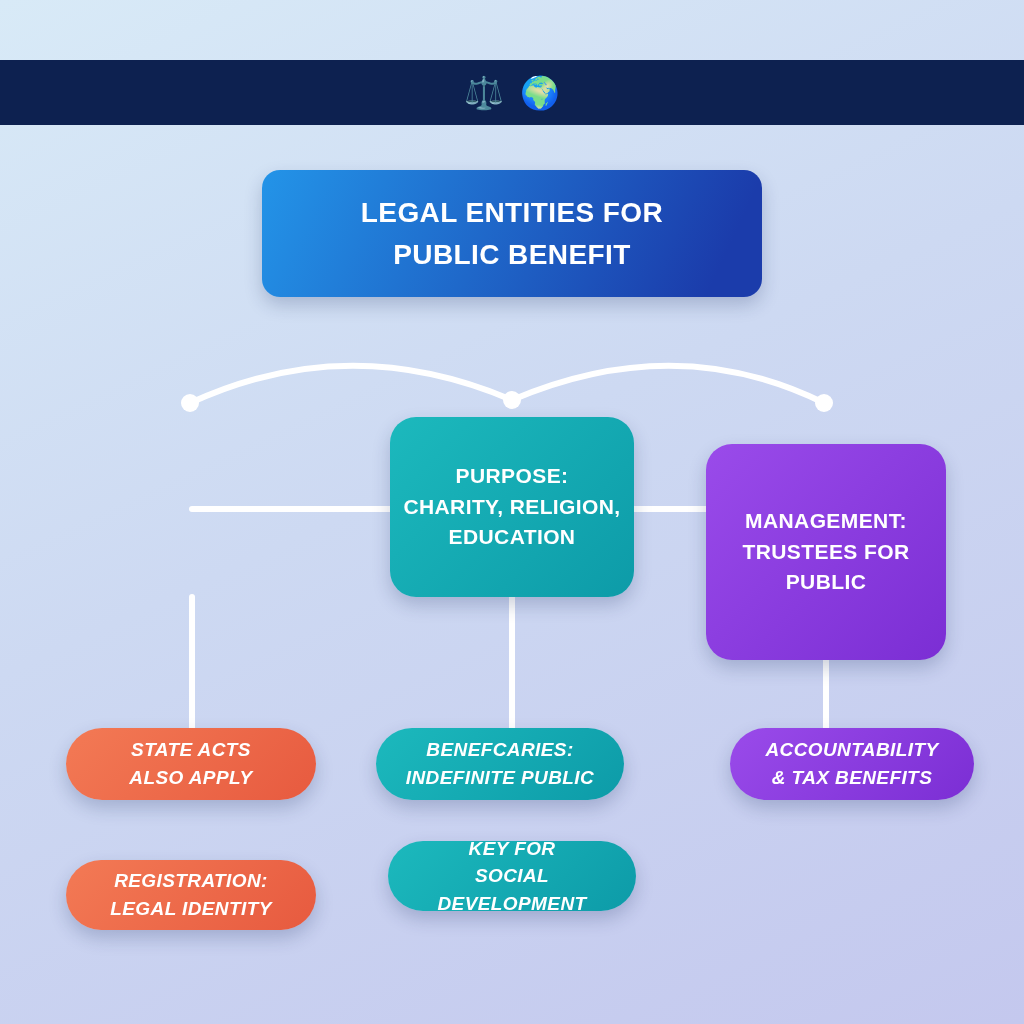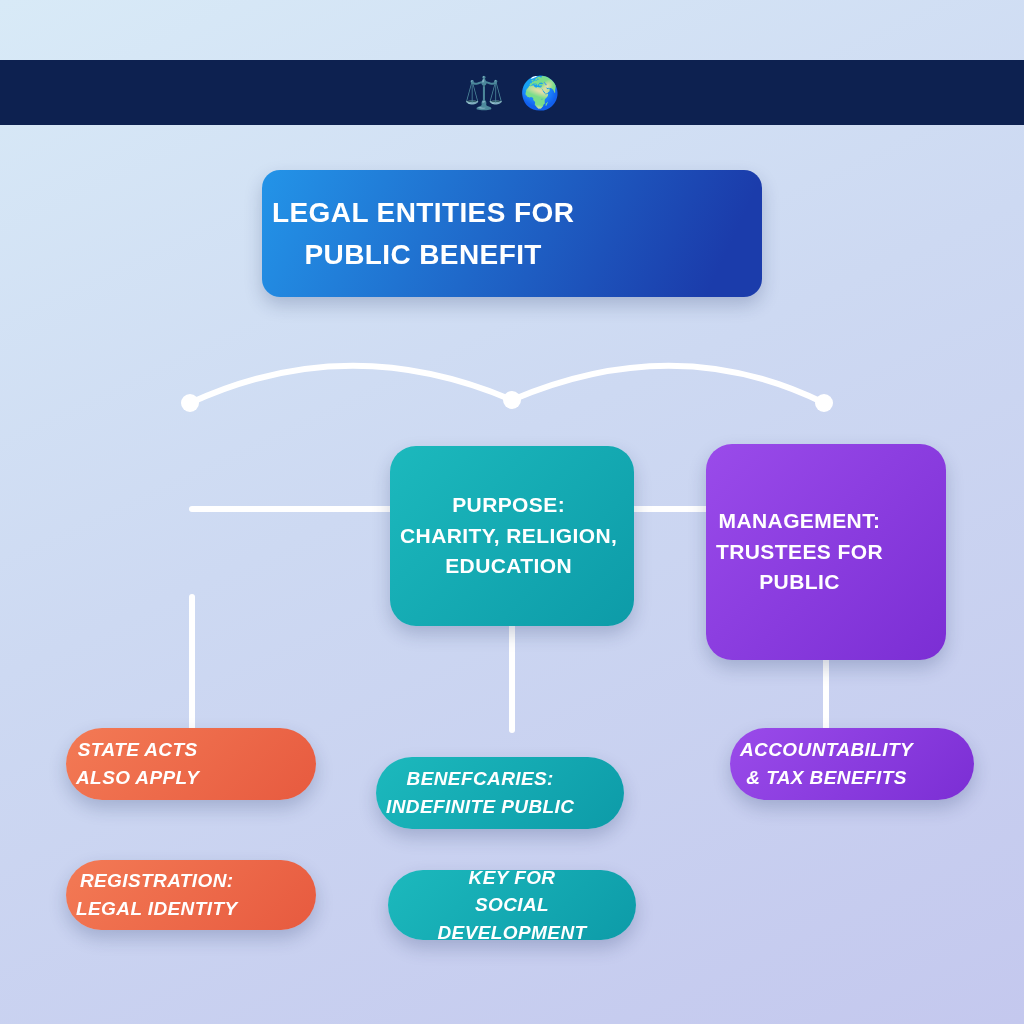--- a/index.html
+++ b/index.html
@@ -51,21 +51,21 @@
     stroke-linecap: round;
   }
   .connectors circle { fill: #ffffff; stroke: none; }
 
   
   .node {
     position: absolute;
     z-index: 2;
     display: flex;
     align-items: center;
-    justify-content: flex-start;
+    justify-content: center;
     text-align: center;
     color: #ffffff;
     box-shadow: 0 8px 18px rgba(25, 40, 90, 0.22);
   }
   .node p {
     white-space: pre-line;
     font-weight: 800;
     letter-spacing: 0.4px;
     line-height: 1.45;
     padding: 4px 10px;
@@ -87,21 +87,21 @@
   .pill { border-radius: 36px; font-style: italic; }
   .pill p { font-size: 19px; }
   .pill-1a { left: 66px;  top: 728px; width: 250px; height: 72px; }
   .pill-2a { left: 376px; top: 728px; width: 248px; height: 72px; }
   .pill-3a { left: 730px; top: 728px; width: 244px; height: 72px; }
   .pill-1b { left: 66px;  top: 860px; width: 250px; height: 70px; }
   .pill-2b { left: 388px; top: 841px; width: 248px; height: 70px; }
   .pill-3b { left: 706px; top: 841px; width: 244px; height: 70px; }
 
   .orange { background: linear-gradient(135deg, #f37a55 0%, #e75a3f 100%); }
-  .teal   { background: linear-gradient(135deg, #1cb9bd 0%, #0d9ba8 100%); margin-top: 29px; }
+  .teal   { background: linear-gradient(135deg, #1cb9bd 0%, #0d9ba8 100%); }
   .purple { background: linear-gradient(135deg, #9a4bea 0%, #7b2ed4 100%); }
 </style>
 </head>
 <body>
 
 <div class="canvas">
 
   <header class="topbar">
     <span class="hicon">⚖️</span>
     <span class="hicon">🌍</span>

